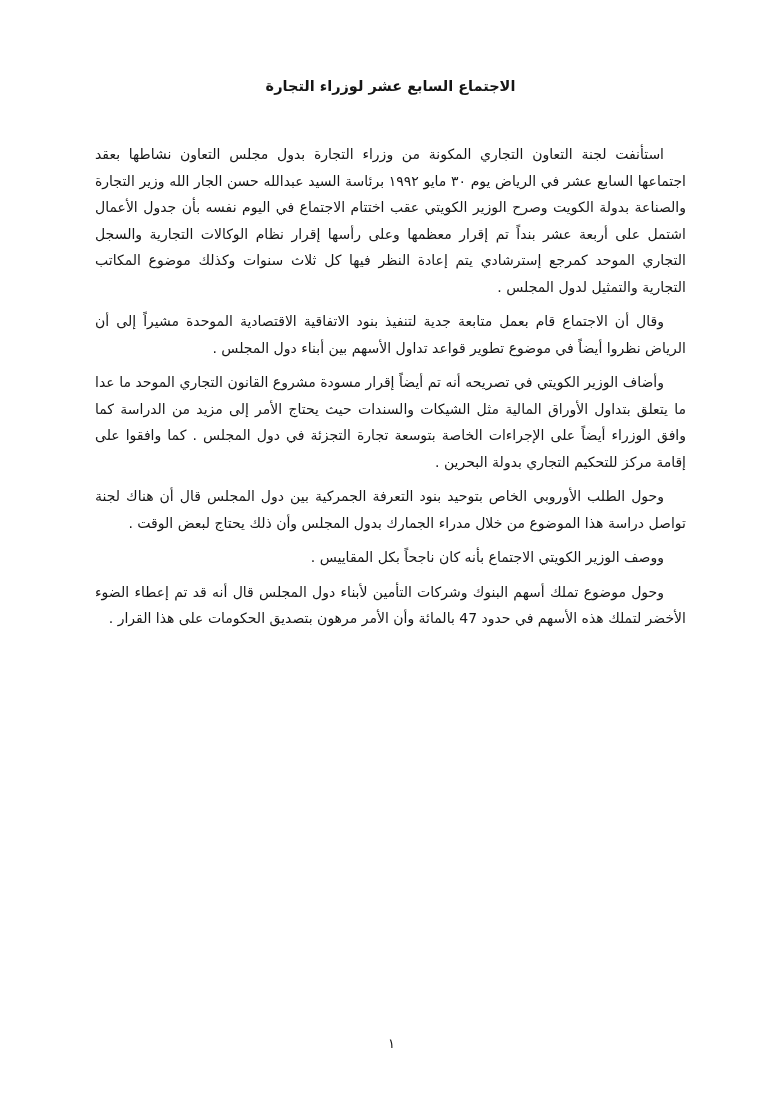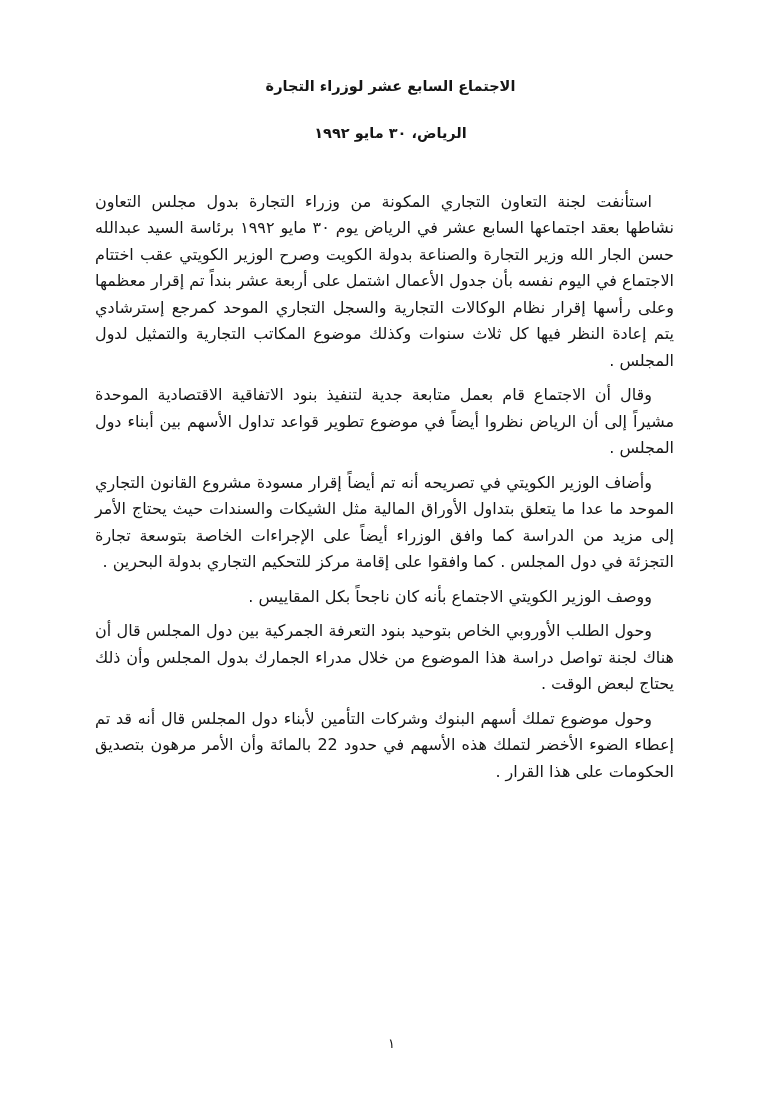--- a/index.html
+++ b/index.html
@@ -31,52 +31,51 @@
     font-size: 14.5px;
     font-weight: bold;
     line-height: 1.2;
     margin: 0 0 30px 0;
     letter-spacing: 0.2px;
   }
   .title-line:last-child {
     margin-bottom: 0;
   }
   .body-text p {
-    font-size: 16px;
+    font-size: 14px;
     line-height: 26.5px;
     text-align: justify;
-    margin: 0 12px 8px 0;
+    margin: 0 0 8px 0;
     text-indent: 22px;
   }
   .page-number {
     position: absolute;
     bottom: 46px;
     left: 0;
     right: 0;
     text-align: center;
     font-size: 13px;
     color: #161616;
   }
 </style>
 </head>
 <body>
 
 <div class="page">
   <div class="content">
 
     <div class="titles">
       <p class="title-line">الاجتماع السابع عشر لوزراء التجارة</p>
-      <p class="title-line">الرياض، ٣٠ مايو ١٩٩٢</p>
     </div>
 
     <div class="body-text">
       <p>استأنفت لجنة التعاون التجاري المكونة من وزراء التجارة بدول مجلس التعاون نشاطها بعقد اجتماعها السابع عشر في الرياض يوم ٣٠ مايو ١٩٩٢ برئاسة السيد عبدالله حسن الجار الله وزير التجارة والصناعة بدولة الكويت وصرح الوزير الكويتي عقب اختتام الاجتماع في اليوم نفسه بأن جدول الأعمال اشتمل على أربعة عشر بنداً تم إقرار معظمها وعلى رأسها إقرار نظام الوكالات التجارية والسجل التجاري الموحد كمرجع إسترشادي يتم إعادة النظر فيها كل ثلاث سنوات وكذلك موضوع المكاتب التجارية والتمثيل لدول المجلس .</p>
       <p>وقال أن الاجتماع قام بعمل متابعة جدية لتنفيذ بنود الاتفاقية الاقتصادية الموحدة مشيراً إلى أن الرياض نظروا أيضاً في موضوع تطوير قواعد تداول الأسهم بين أبناء دول المجلس .</p>
       <p>وأضاف الوزير الكويتي في تصريحه أنه تم أيضاً إقرار مسودة مشروع القانون التجاري الموحد ما عدا ما يتعلق بتداول الأوراق المالية مثل الشيكات والسندات حيث يحتاج الأمر إلى مزيد من الدراسة كما وافق الوزراء أيضاً على الإجراءات الخاصة بتوسعة تجارة التجزئة في دول المجلس .  كما وافقوا على إقامة مركز للتحكيم التجاري بدولة البحرين .</p>
+      <p>وحول الطلب الأوروبي الخاص بتوحيد بنود التعرفة الجمركية بين دول المجلس قال أن هناك لجنة تواصل دراسة هذا الموضوع من خلال مدراء الجمارك بدول المجلس وأن ذلك يحتاج لبعض الوقت .</p>
       <p>ووصف الوزير الكويتي الاجتماع بأنه كان ناجحاً بكل المقاييس .</p>
-      <p>وحول الطلب الأوروبي الخاص بتوحيد بنود التعرفة الجمركية بين دول المجلس قال أن هناك لجنة تواصل دراسة هذا الموضوع من خلال مدراء الجمارك بدول المجلس وأن ذلك يحتاج لبعض الوقت .</p>
-      <p>وحول موضوع تملك أسهم البنوك وشركات التأمين لأبناء دول المجلس قال أنه قد تم إعطاء الضوء الأخضر لتملك هذه الأسهم في حدود 22 بالمائة وأن الأمر مرهون بتصديق الحكومات على هذا القرار .</p>
+      <p>وحول موضوع تملك أسهم البنوك وشركات التأمين لأبناء دول المجلس قال أنه قد تم إعطاء الضوء الأخضر لتملك هذه الأسهم في حدود 47 بالمائة وأن الأمر مرهون بتصديق الحكومات على هذا القرار .</p>
     </div>
 
   </div>
 
   <div class="page-number">١</div>
 </div>
 
 </body></html>

